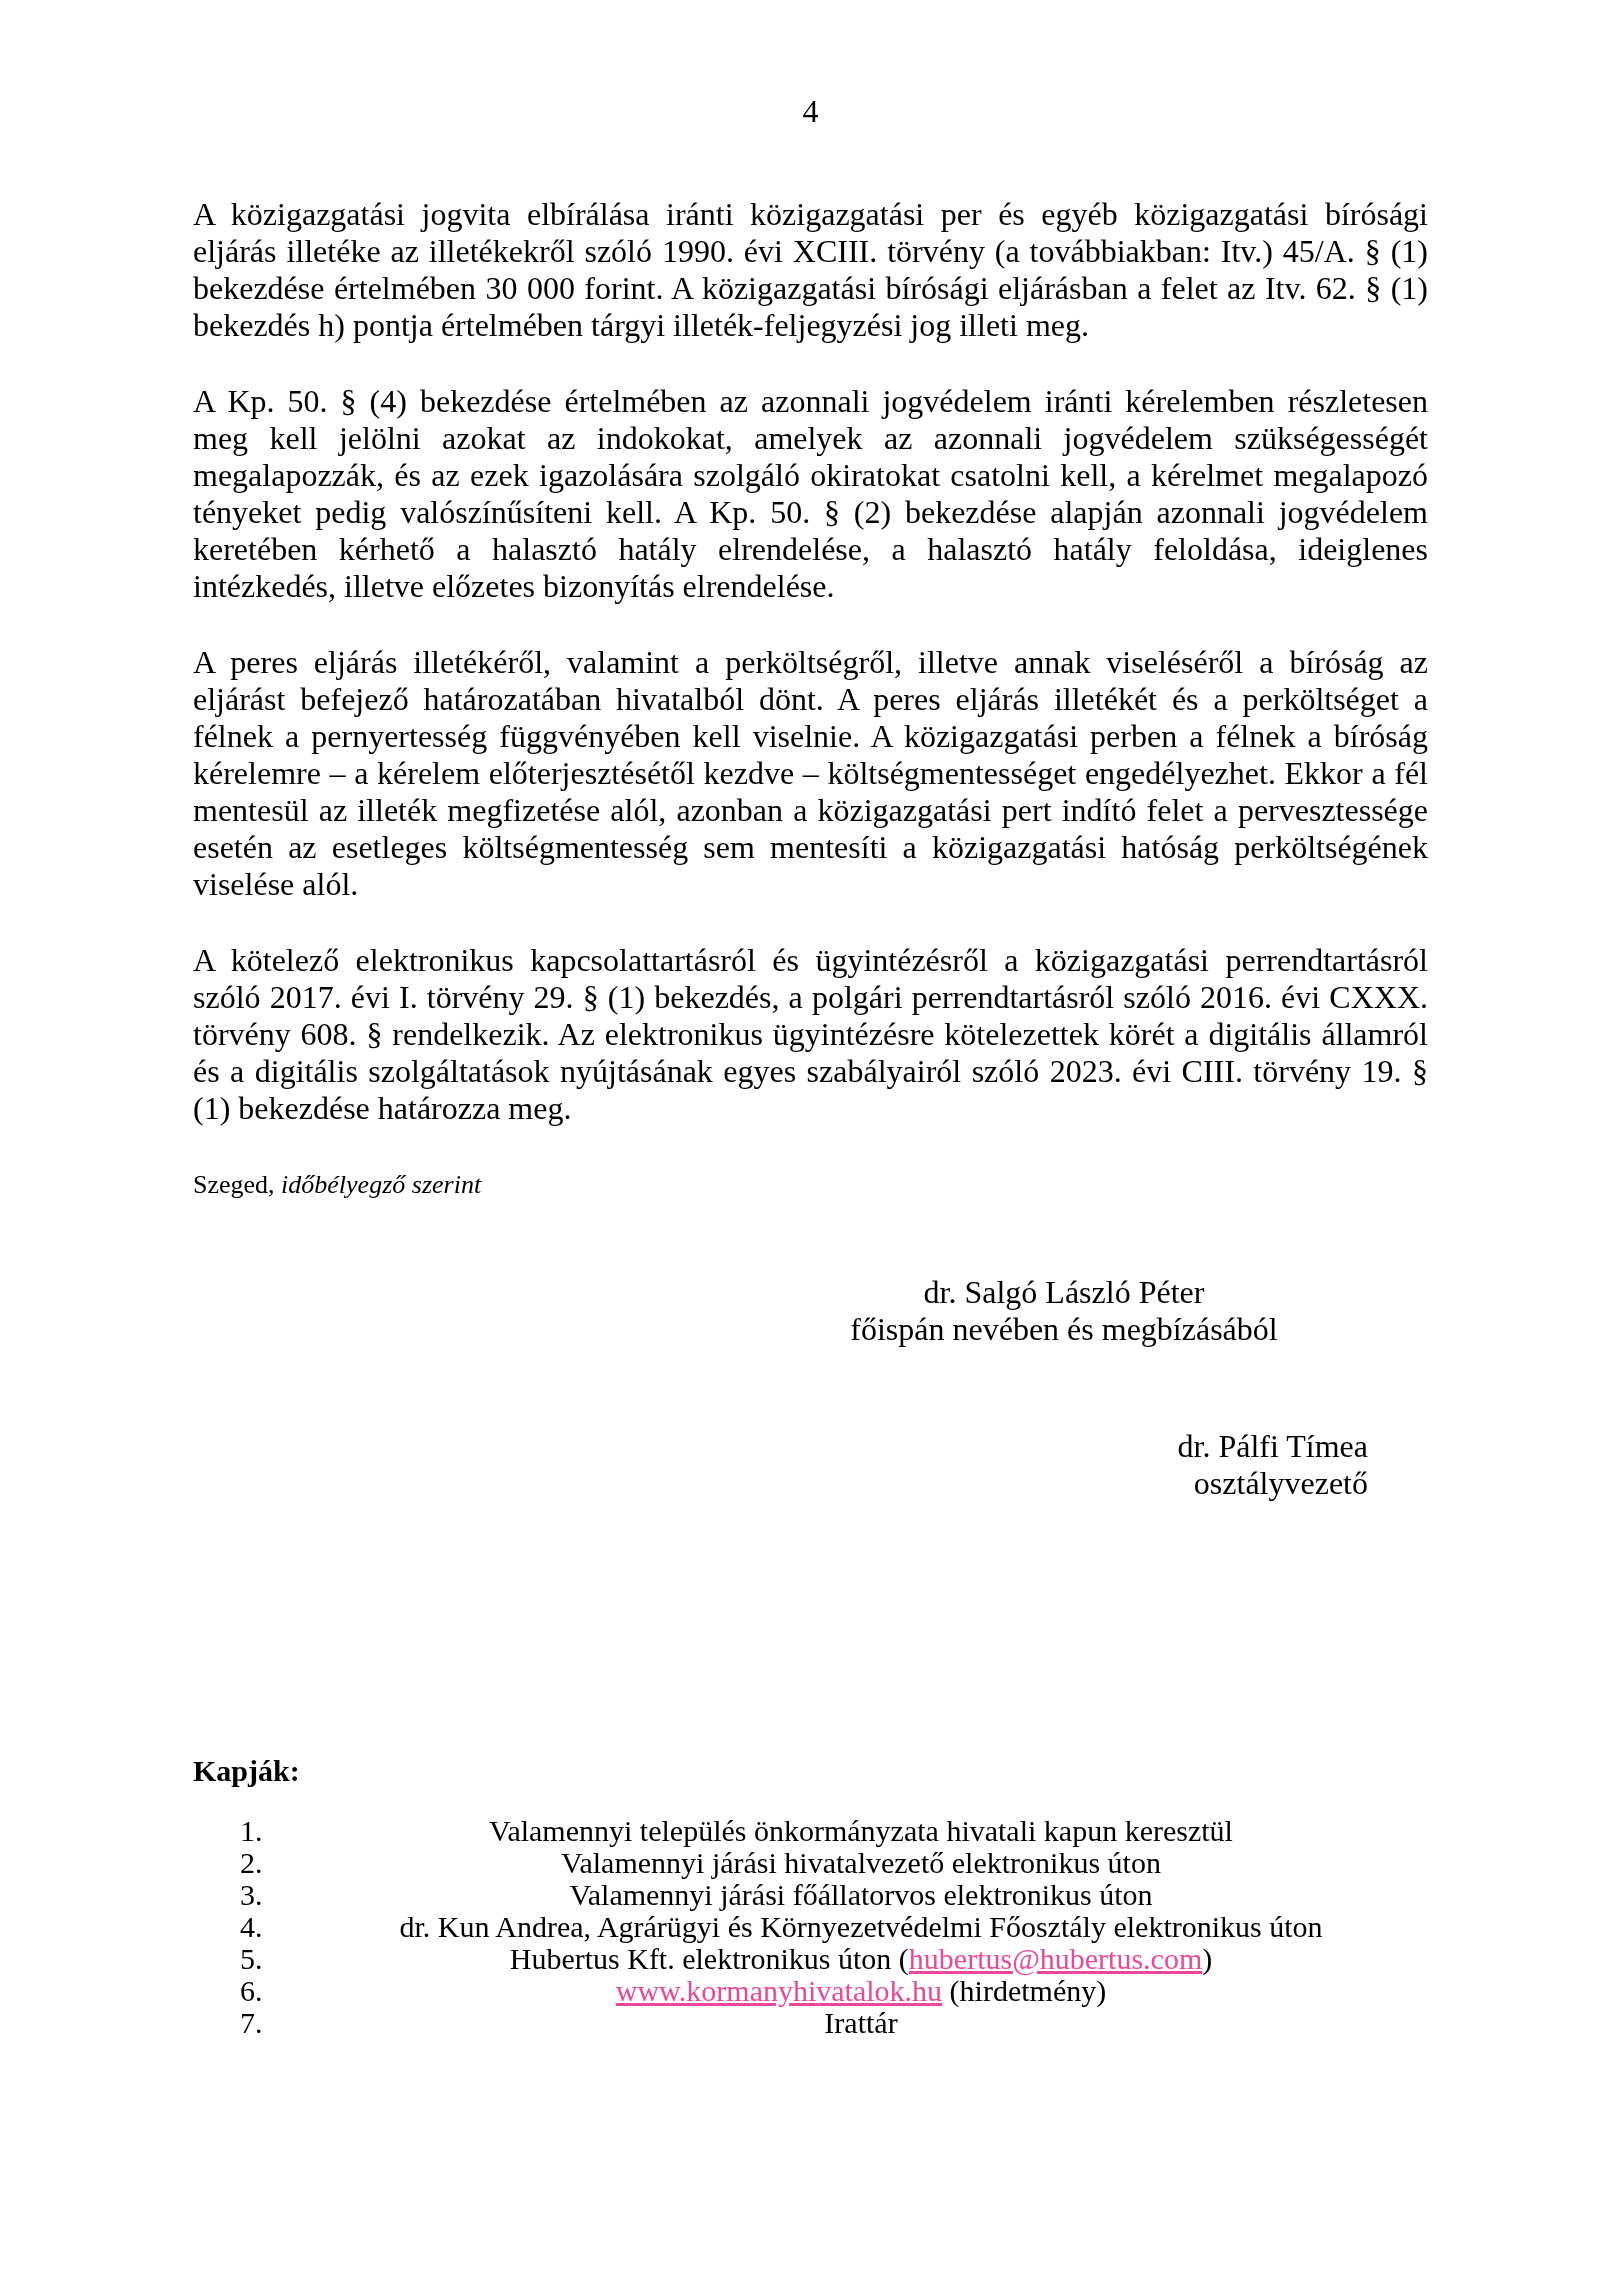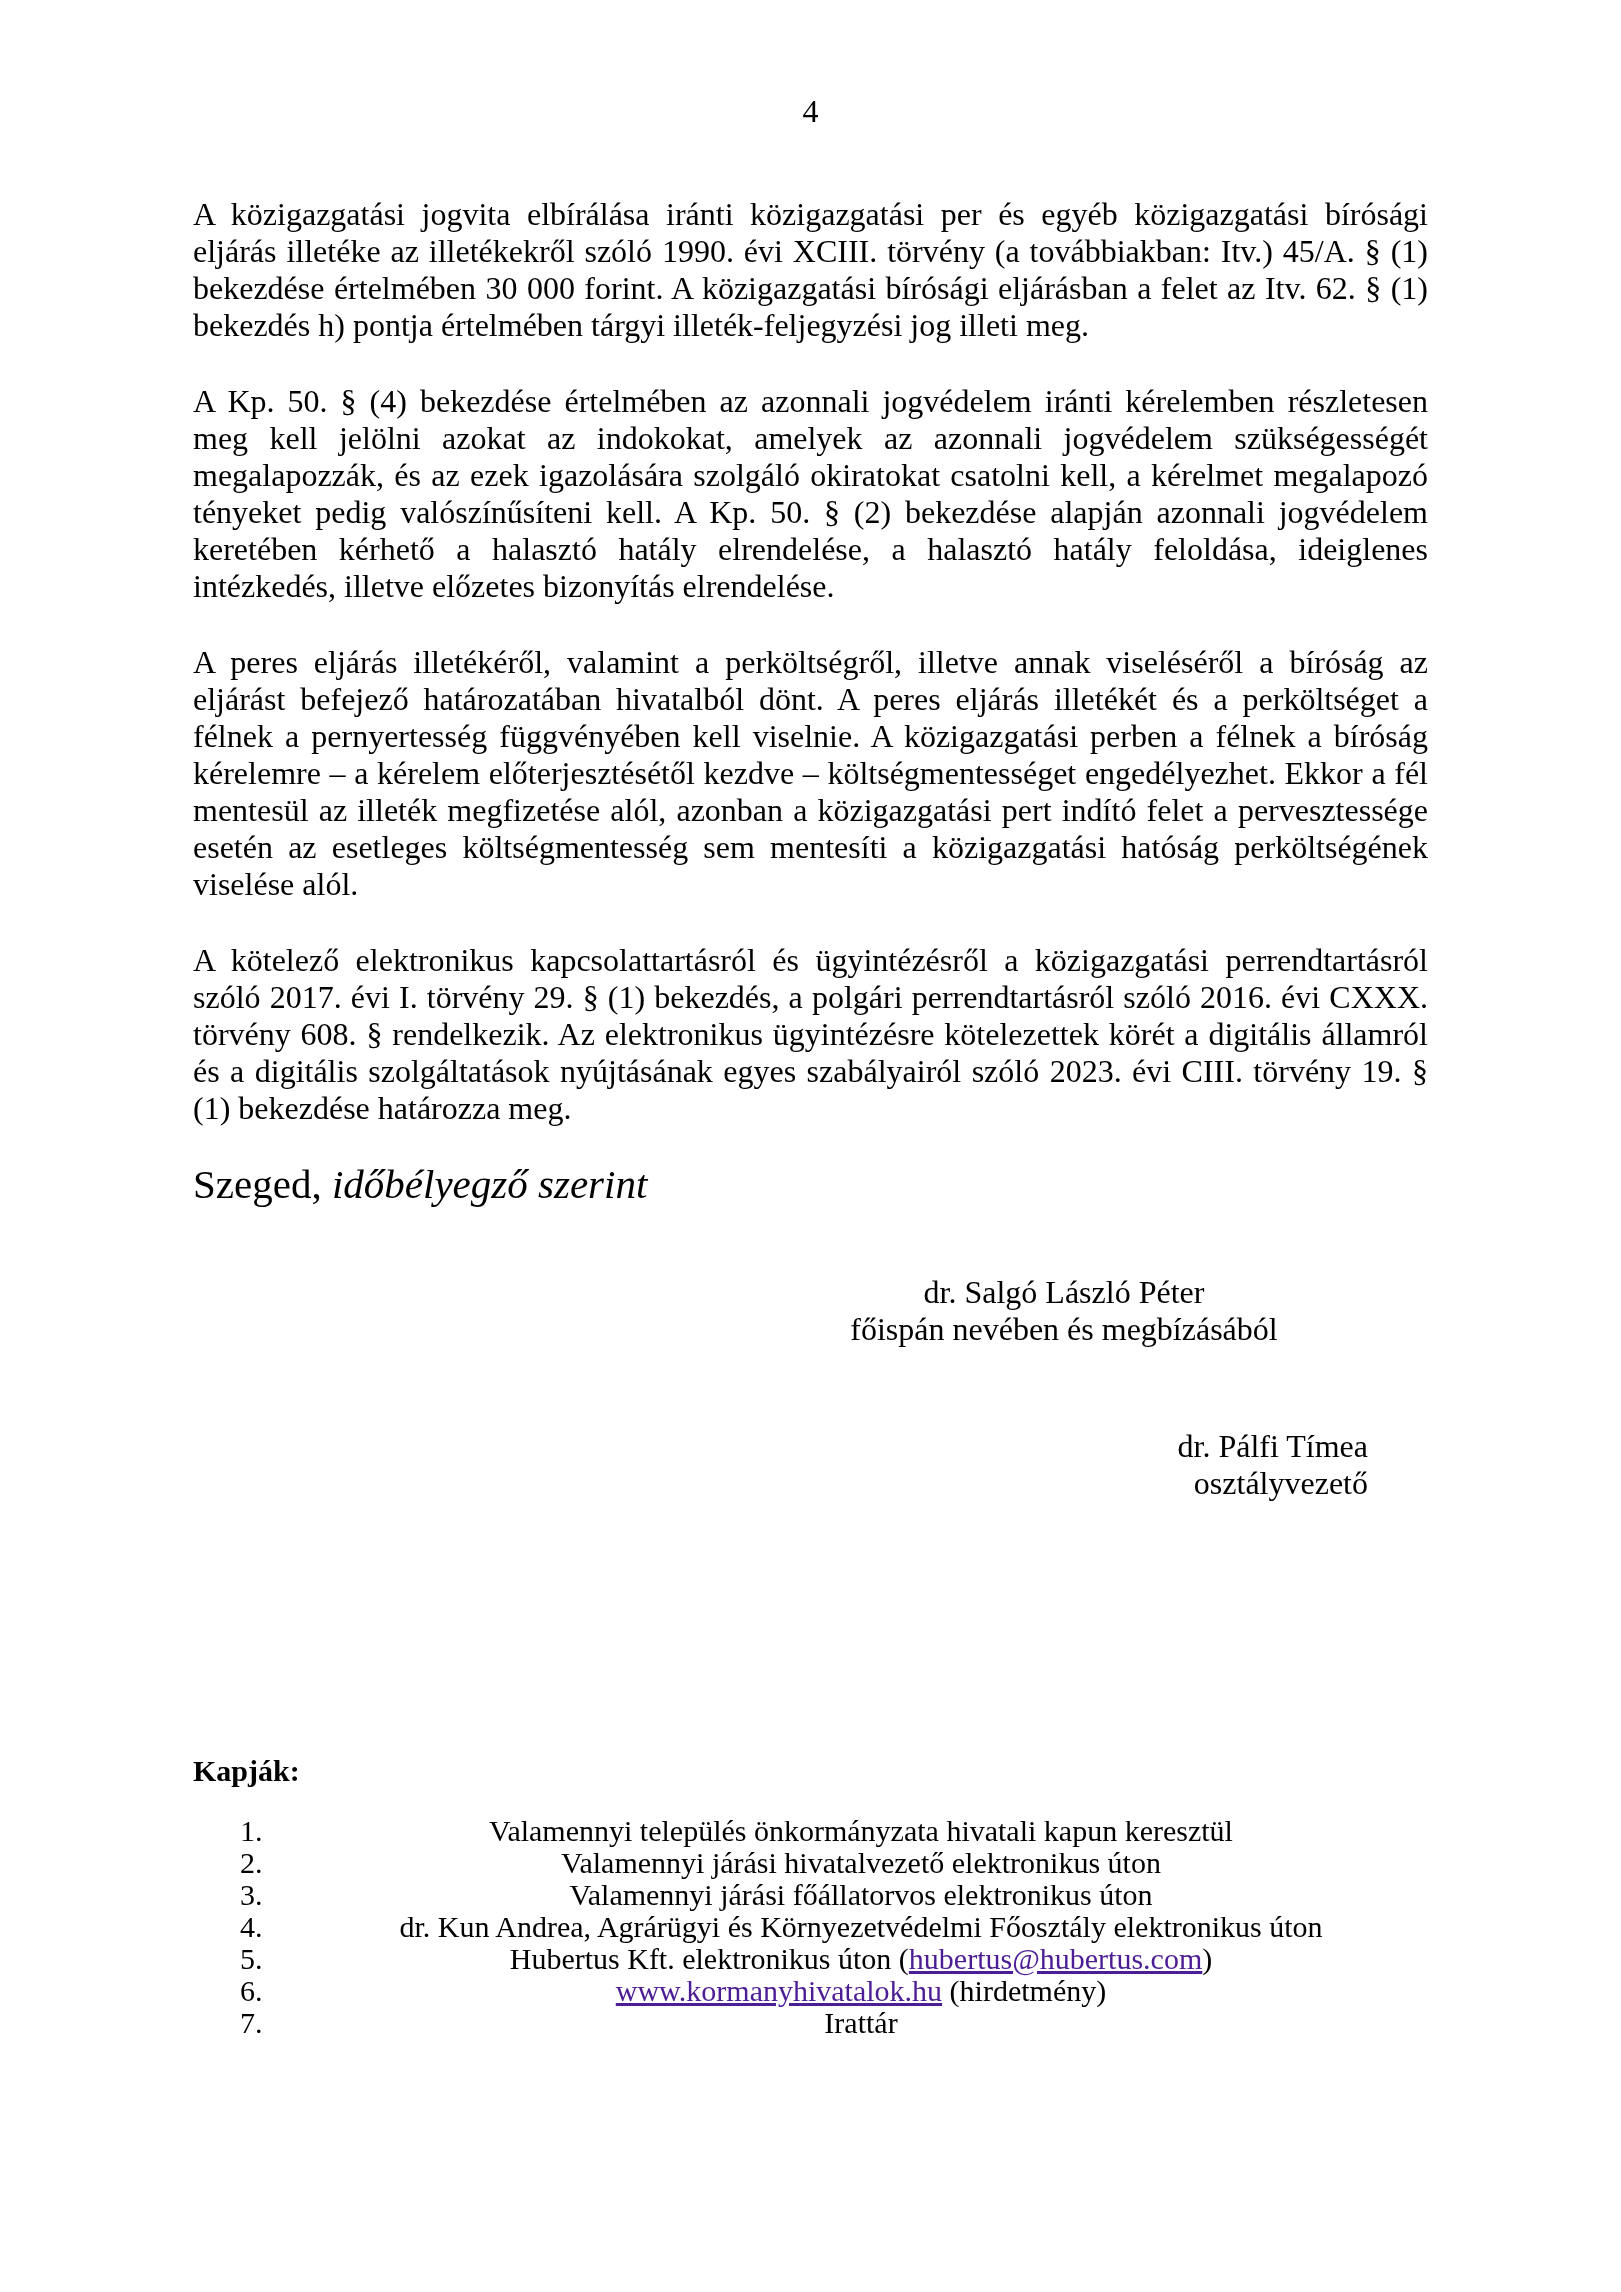--- a/index.html
+++ b/index.html
@@ -25,21 +25,21 @@
 
   .body-par {
     font-size: 32px;
     line-height: 37px;
     text-align: justify;
     margin: 0 0 39px 0;
   }
 
   .dateline {
     margin-top: 24px;
-    font-size: 41px;
+    font-size: 26px;
     line-height: 37px;
   }
   .dateline .it { font-style: italic; }
 
   .signatures {
     margin-top: 71px;
     margin-left: 567px;
     width: 608px;
     text-align: center;
     font-size: 32px;
@@ -61,21 +61,21 @@
     line-height: 32px;
   }
   .recipient-num {
     flex: none;
     margin-left: 47px;
     width: 54px;
   }
   .recipient-text { flex: 1; text-align: center; }
 
   a.doc-link {
-    color: #4c1d95;
+    color: #ec4899;
     text-decoration: underline;
     cursor: pointer;
   }
 </style>
 </head>
 <body>
 
 <div class="page">
 
   <div class="page-number">4</div>

